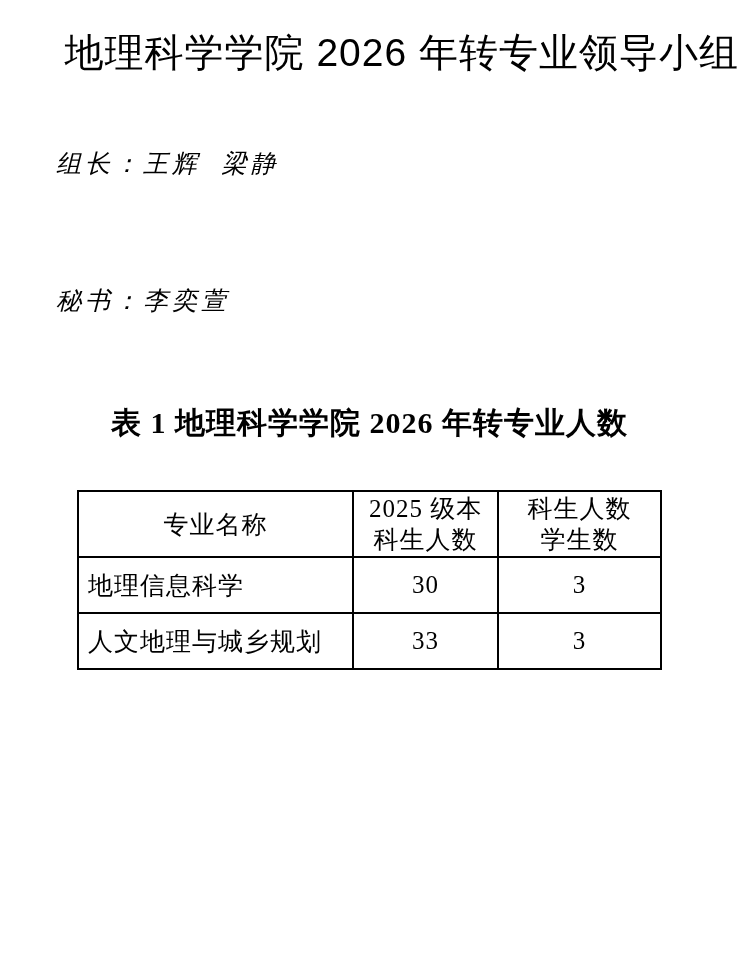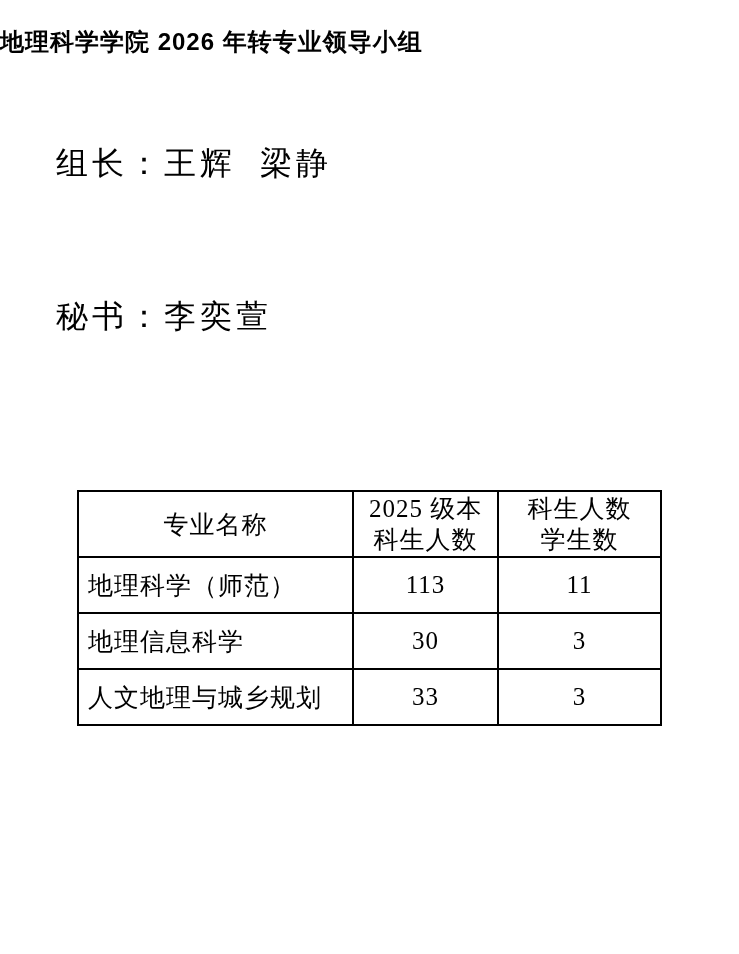--- a/index.html
+++ b/index.html
@@ -11,38 +11,39 @@
     background: #ffffff;
     color: #000000;
     font-family: "Liberation Serif", "DejaVu Serif", serif;
     overflow: hidden;
   }
   .doc-title {
     position: absolute;
     top: 26px;
     left: 0;
     width: 100%;
-    text-align: left;
+    text-align: right;
     font-family: "Liberation Sans", "DejaVu Sans", sans-serif;
-    font-size: 24px;
-    font-weight: bold;
+    font-size: 39px;
+    font-weight: normal;
     letter-spacing: 1px;
     white-space: pre;
   }
   .staff-line {
     position: absolute;
     left: 56px;
-    font-size: 32px;
+    font-size: 25px;
     letter-spacing: 4px;
     white-space: pre;
     line-height: 33px;
+    font-style: italic;
   }
   .staff-line-1 { top: 147px; }
   .staff-line-2 { top: 216px; }
-  .staff-line-3 { top: 300px; }
+  .staff-line-3 { top: 284px; }
   .table-caption {
     position: absolute;
     top: 403px;
     left: 0;
     width: 100%;
     text-align: center;
     font-size: 30px;
     font-weight: bold;
     letter-spacing: 1px;
     white-space: pre;
@@ -84,43 +85,39 @@
 
 <div class="page">
 
   <h1 class="doc-title">地理科学学院 2026 年转专业领导小组</h1>
 
   <p class="staff-line staff-line-1"><span>组长：</span><span>王辉  梁静</span></p>
 
 
   <p class="staff-line staff-line-3"><span>秘书：</span><span>李奕萱</span></p>
 
+  <div class="table-caption">表 1 地理科学学院 2026 年转专业人数</div>
 
   <table class="transfer-table">
     <colgroup>
       <col class="c1">
         <col class="c2">
         <col class="c3">
     </colgroup>
     <thead>
       <tr>
         <th>专业名称</th>
         <th>2025 级本
 科生人数</th>
         <th>科生人数
 学生数</th>
       </tr>
     </thead>
     <tbody>
       <tr>
-        <td class="cell-major">地理科学（师范）</td>
-        <td class="cell-num">113</td>
-        <td class="cell-num">11</td>
-      </tr>
-      <tr>
         <td class="cell-major">地理信息科学</td>
         <td class="cell-num">30</td>
         <td class="cell-num">3</td>
       </tr>
       <tr>
         <td class="cell-major">人文地理与城乡规划</td>
         <td class="cell-num">33</td>
         <td class="cell-num">3</td>
       </tr>
     </tbody>

